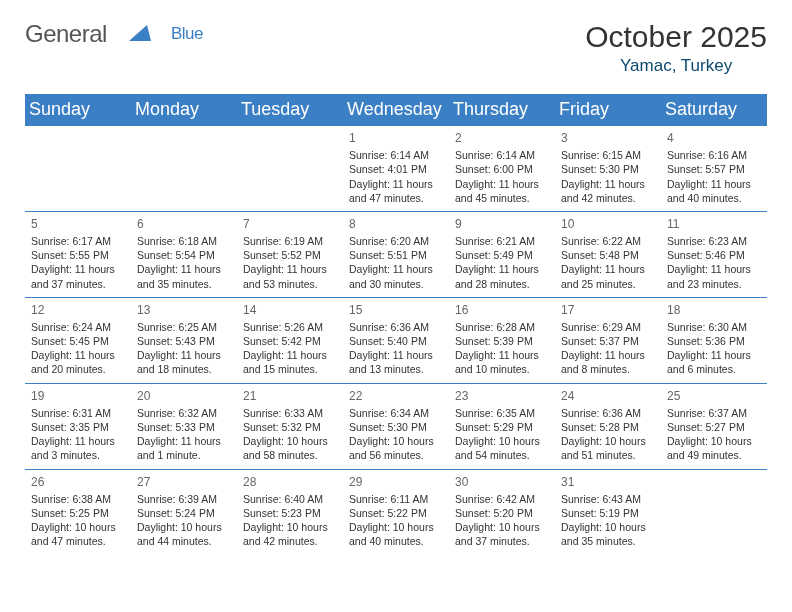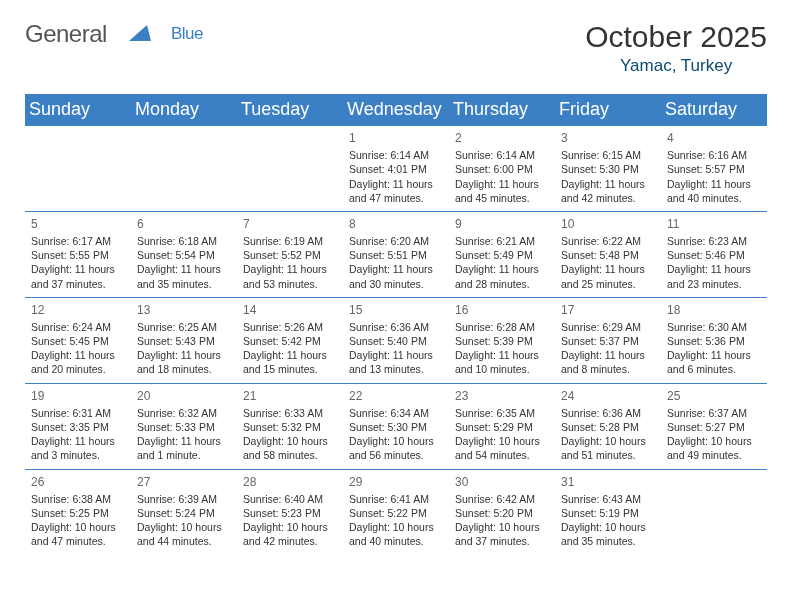--- a/index.html
+++ b/index.html
@@ -253,21 +253,21 @@
         </td>
         <td>
           <div class="day-num">28</div>
           <span class="day-line">Sunrise: 6:40 AM</span>
           <span class="day-line">Sunset: 5:23 PM</span>
           <span class="day-line">Daylight: 10 hours</span>
           <span class="day-line">and 42 minutes.</span>
         </td>
         <td>
           <div class="day-num">29</div>
-          <span class="day-line">Sunrise: 6:41 AM</span>
+          <span class="day-line">Sunrise: 6:11 AM</span>
           <span class="day-line">Sunset: 5:22 PM</span>
           <span class="day-line">Daylight: 10 hours</span>
           <span class="day-line">and 40 minutes.</span>
         </td>
         <td>
           <div class="day-num">30</div>
           <span class="day-line">Sunrise: 6:42 AM</span>
           <span class="day-line">Sunset: 5:20 PM</span>
           <span class="day-line">Daylight: 10 hours</span>
           <span class="day-line">and 37 minutes.</span>

